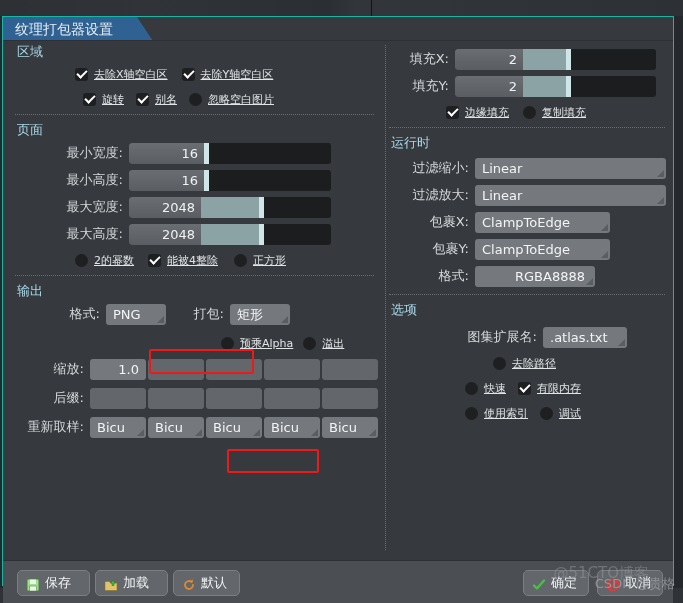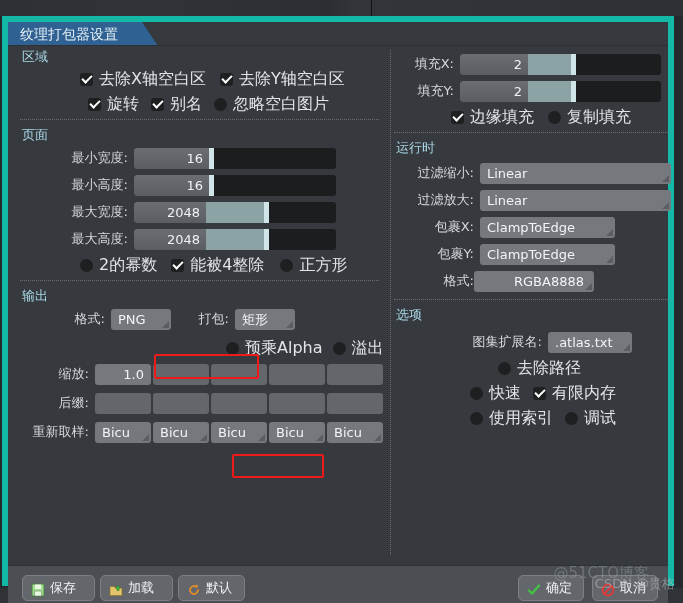--- a/index.html
+++ b/index.html
@@ -16,21 +16,21 @@
   #backdrop .bsep{position:absolute;top:0;left:371px;width:1px;height:16px;background:#111316;}
   
   #timeline{position:absolute;left:0;top:588px;width:683px;height:15px;background:#2f3338;
     color:#6e757c;font-size:10px;}
   #timeline .tick{position:absolute;top:1px;}
 
   
   #dialog{
     position:absolute;left:2px;top:16px;width:672px;height:570px;
     background:#36393d;
-    border:6px solid #14b8a6;
+    border:1px solid #14b8a6;
     box-sizing:border-box;
   }
   
   #titlebar{position:relative;height:24px;background:#36393d;}
   #titletab{
     position:absolute;left:0;top:0;height:24px;width:150px;
     background:#2f6292;
     clip-path:polygon(0 0,134px 0,150px 24px,0 24px);
     color:#e6eef5;font-size:14px;line-height:24px;padding-left:12px;
     box-sizing:border-box;white-space:nowrap;
@@ -72,21 +72,21 @@
   .blankbox{background:#63666a;border-radius:3px;height:21px;}
 
   
   .cb{display:inline-flex;align-items:center;white-space:nowrap;}
   .box{width:13px;height:13px;border-radius:3px;background:#1e1f21;
     display:inline-block;position:relative;flex:none;}
   .box.round{border-radius:7px;}
   .box.on:after{content:"";position:absolute;left:2px;top:2px;width:8px;height:4px;
     border-left:2px solid #ffffff;border-bottom:2px solid #ffffff;
     transform:rotate(-45deg);}
-  .cbtext{color:#e2e5e8;font-size:16px;margin-left:6px;}
+  .cbtext{color:#e2e5e8;font-size:11px;margin-left:6px;text-decoration:underline;}
 
   
   .hl{position:absolute;border:2px solid #f01919;box-sizing:border-box;border-radius:2px;}
 
   
   #footer{position:relative;height:45px;background:#4b4e52;border-top:1px solid #2d3034;}
   .btn{position:absolute;top:9px;height:26px;background:#63666a;border:1px solid #7b7e82;
     border-radius:5px;color:#f0f2f4;font-size:13px;line-height:24px;
     display:flex;align-items:center;box-sizing:border-box;padding:0 8px;}
   .btn .ic{margin-right:5px;display:inline-block;width:14px;height:14px;flex:none;}
@@ -312,21 +312,21 @@
         <div class="row">
           <span class="lbl" style="width:82px;">包裹X:</span>
           <div class="dd" style="width:135px;margin-left:6px;">ClampToEdge</div>
         </div>
         <div class="row">
           <span class="lbl" style="width:82px;">包裹Y:</span>
           <div class="dd" style="width:135px;margin-left:6px;">ClampToEdge</div>
         </div>
         <div class="row">
           <span class="lbl" style="width:82px;">格式:</span>
-          <div class="dd" style="width:120px;margin-left:0;padding-left:40px;">RGBA8888</div>
+          <div class="dd" style="width:120px;margin-left:6px;padding-left:40px;">RGBA8888</div>
         </div>
       </div>
 
       <div class="hdiv" style="margin:6px 8px 4px 2px;"></div>
 
       <div class="group">
         <div class="grouptitle" style="padding-left:4px;">选项</div>
 
         <div class="row" style="margin-top:4px;">
           <span class="lbl" style="width:150px;">图集扩展名:</span>

